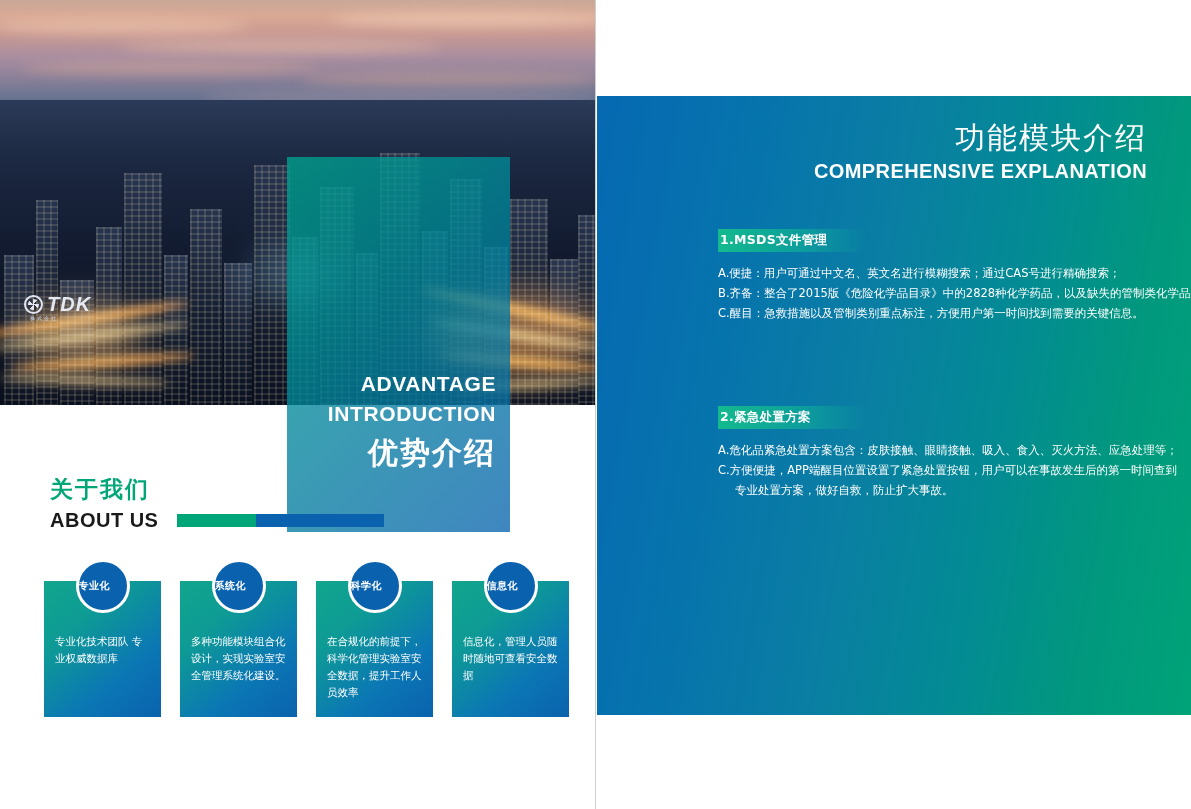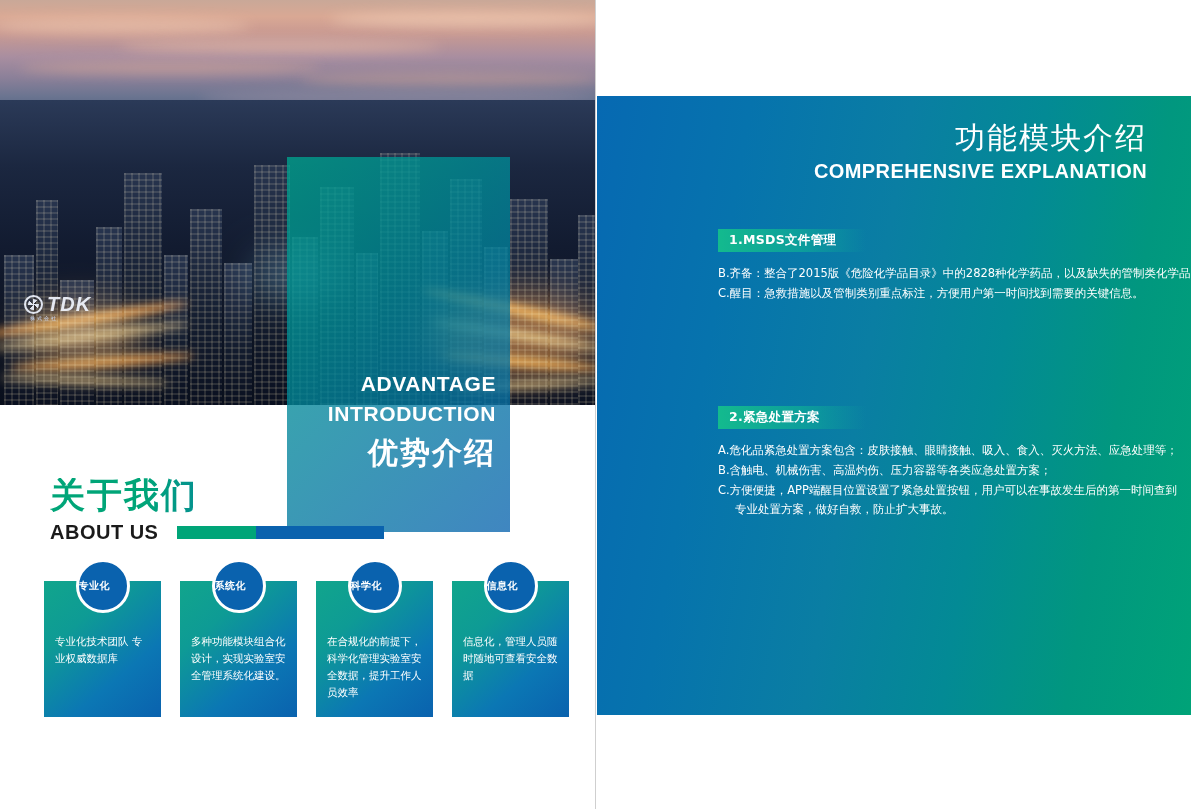--- a/index.html
+++ b/index.html
@@ -57,21 +57,21 @@
   
   .tdk{position:absolute;left:24px;top:294px;display:flex;align-items:center;gap:4px;opacity:.92;}
   .tdk-mark{width:15px;height:15px;border-radius:50%;border:2px solid #eef3ff;position:relative;}
   .tdk-mark::before{content:"";position:absolute;left:2px;top:2px;right:2px;bottom:2px;border-radius:50%;
     background:conic-gradient(#eef3ff 0 12%,transparent 12% 25%,#eef3ff 25% 37%,transparent 37% 50%,#eef3ff 50% 62%,transparent 62% 75%,#eef3ff 75% 87%,transparent 87% 100%);}
   .tdk-txt{color:#f2f6ff;font-weight:700;font-size:20px;letter-spacing:1px;line-height:1;font-style:italic;}
   .tdk-sub{position:absolute;left:30px;top:315px;color:#cfe0ff;font-size:5px;letter-spacing:2px;}
 
   
   .about{position:absolute;left:50px;top:478px;}
-  .about-cn{font-size:35px;font-weight:700;letter-spacing:2px;line-height:1;
+  .about-cn{font-size:23px;font-weight:700;letter-spacing:2px;line-height:1;
     font-family:"DejaVu Sans","Liberation Sans",sans-serif;
     background:linear-gradient(90deg,#00a578 0%,#00a578 28%,#0a6fb8 72%,#0a6fb8 100%);
     -webkit-background-clip:text;background-clip:text;color:transparent;}
   .about-row{display:flex;align-items:center;margin-top:8px;}
   .about-en{font-size:20px;font-weight:700;letter-spacing:.5px;color:#1a1a1a;white-space:nowrap;}
   .about-bar{margin-left:19px;width:207px;height:13px;
     background:linear-gradient(90deg,#00a578 0%,#00a578 38%,#0a62ae 38%,#0a62ae 100%);}
 
   
   .cards{position:absolute;left:44px;top:581px;display:flex;gap:19px;}
@@ -95,21 +95,21 @@
     background:linear-gradient(100deg,#0669b2 0%,#0673ad 22%,#0a7ea3 45%,#038a95 64%,#01977f 82%,#00a378 100%);}
 
   .r-title{position:absolute;right:44px;top:24px;text-align:right;}
   .r-title-cn{color:#fff;font-size:30px;font-weight:400;letter-spacing:2px;line-height:1.2;
     font-family:"DejaVu Sans","Liberation Sans",sans-serif;}
   .r-title-en{color:#fff;font-size:20px;font-weight:700;letter-spacing:.4px;margin-top:4px;}
 
   .sec{position:absolute;left:121px;}
   .sec1{top:133px;}
   .sec2{top:310px;}
-  .sec-head{width:148px;height:23px;display:flex;align-items:center;padding-left:11px;box-sizing:border-box;
+  .sec-head{width:148px;height:23px;display:flex;align-items:center;padding-left:2px;box-sizing:border-box;
     background:linear-gradient(90deg,rgba(20,190,140,.95) 0%,rgba(15,175,150,.7) 55%,rgba(10,150,160,0) 100%);}
   .sec-head span{color:#fff;font-size:12.5px;font-weight:700;letter-spacing:.3px;
     font-family:"DejaVu Sans","Liberation Sans",sans-serif;}
   .sec-lines{margin-top:12px;}
   .sec-lines div{color:#ffffff;font-size:11.5px;line-height:1.72;white-space:nowrap;
     font-family:"DejaVu Sans","Liberation Sans",sans-serif;}
   .indent{padding-left:17px;}
 </style>
 </head>
 <body>
@@ -225,31 +225,31 @@
     <div class="r-title">
       <div class="r-title-cn">功能模块介绍</div>
       <div class="r-title-en">COMPREHENSIVE EXPLANATION</div>
     </div>
 
     <div class="sec sec1">
       <div class="sec-head">
         <span>1.MSDS文件管理</span>
       </div>
       <div class="sec-lines">
+        <div>A.便捷：用户可通过中文名、英文名进行模糊搜索；通过CAS号进行精确搜索；</div>
         <div>B.齐备：整合了2015版《危险化学品目录》中的2828种化学药品，以及缺失的管制类化学品</div>
         <div>C.醒目：急救措施以及管制类别重点标注，方便用户第一时间找到需要的关键信息。</div>
       </div>
     </div>
 
     <div class="sec sec2">
       <div class="sec-head">
         <span>2.紧急处置方案</span>
       </div>
       <div class="sec-lines">
         <div>A.危化品紧急处置方案包含：皮肤接触、眼睛接触、吸入、食入、灭火方法、应急处理等；</div>
-        <div>B.含触电、机械伤害、高温灼伤、压力容器等各类应急处置方案；</div>
         <div>C.方便便捷，APP端醒目位置设置了紧急处置按钮，用户可以在事故发生后的第一时间查到</div>
         <div class="indent">专业处置方案，做好自救，防止扩大事故。</div>
       </div>
     </div>
 
   </div>
 </div>
 
 </body></html>

